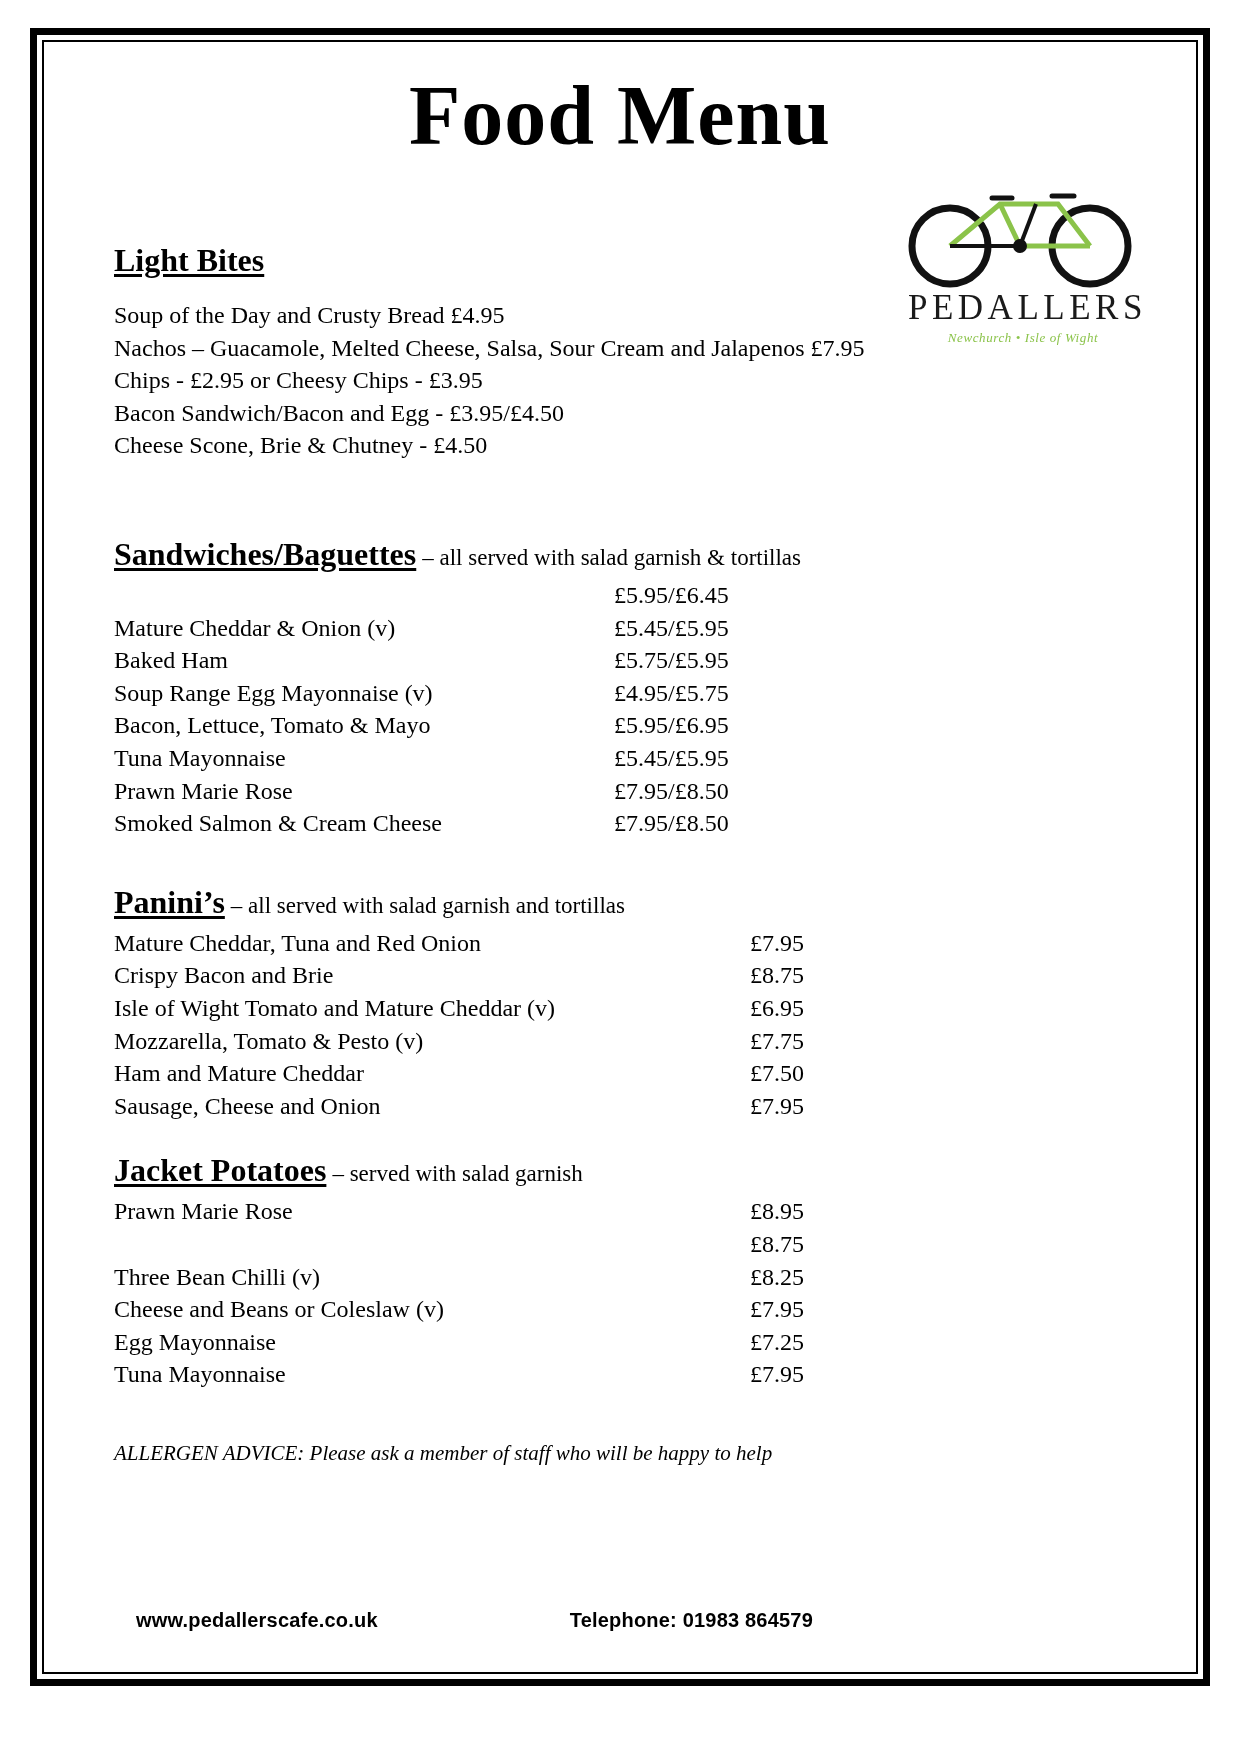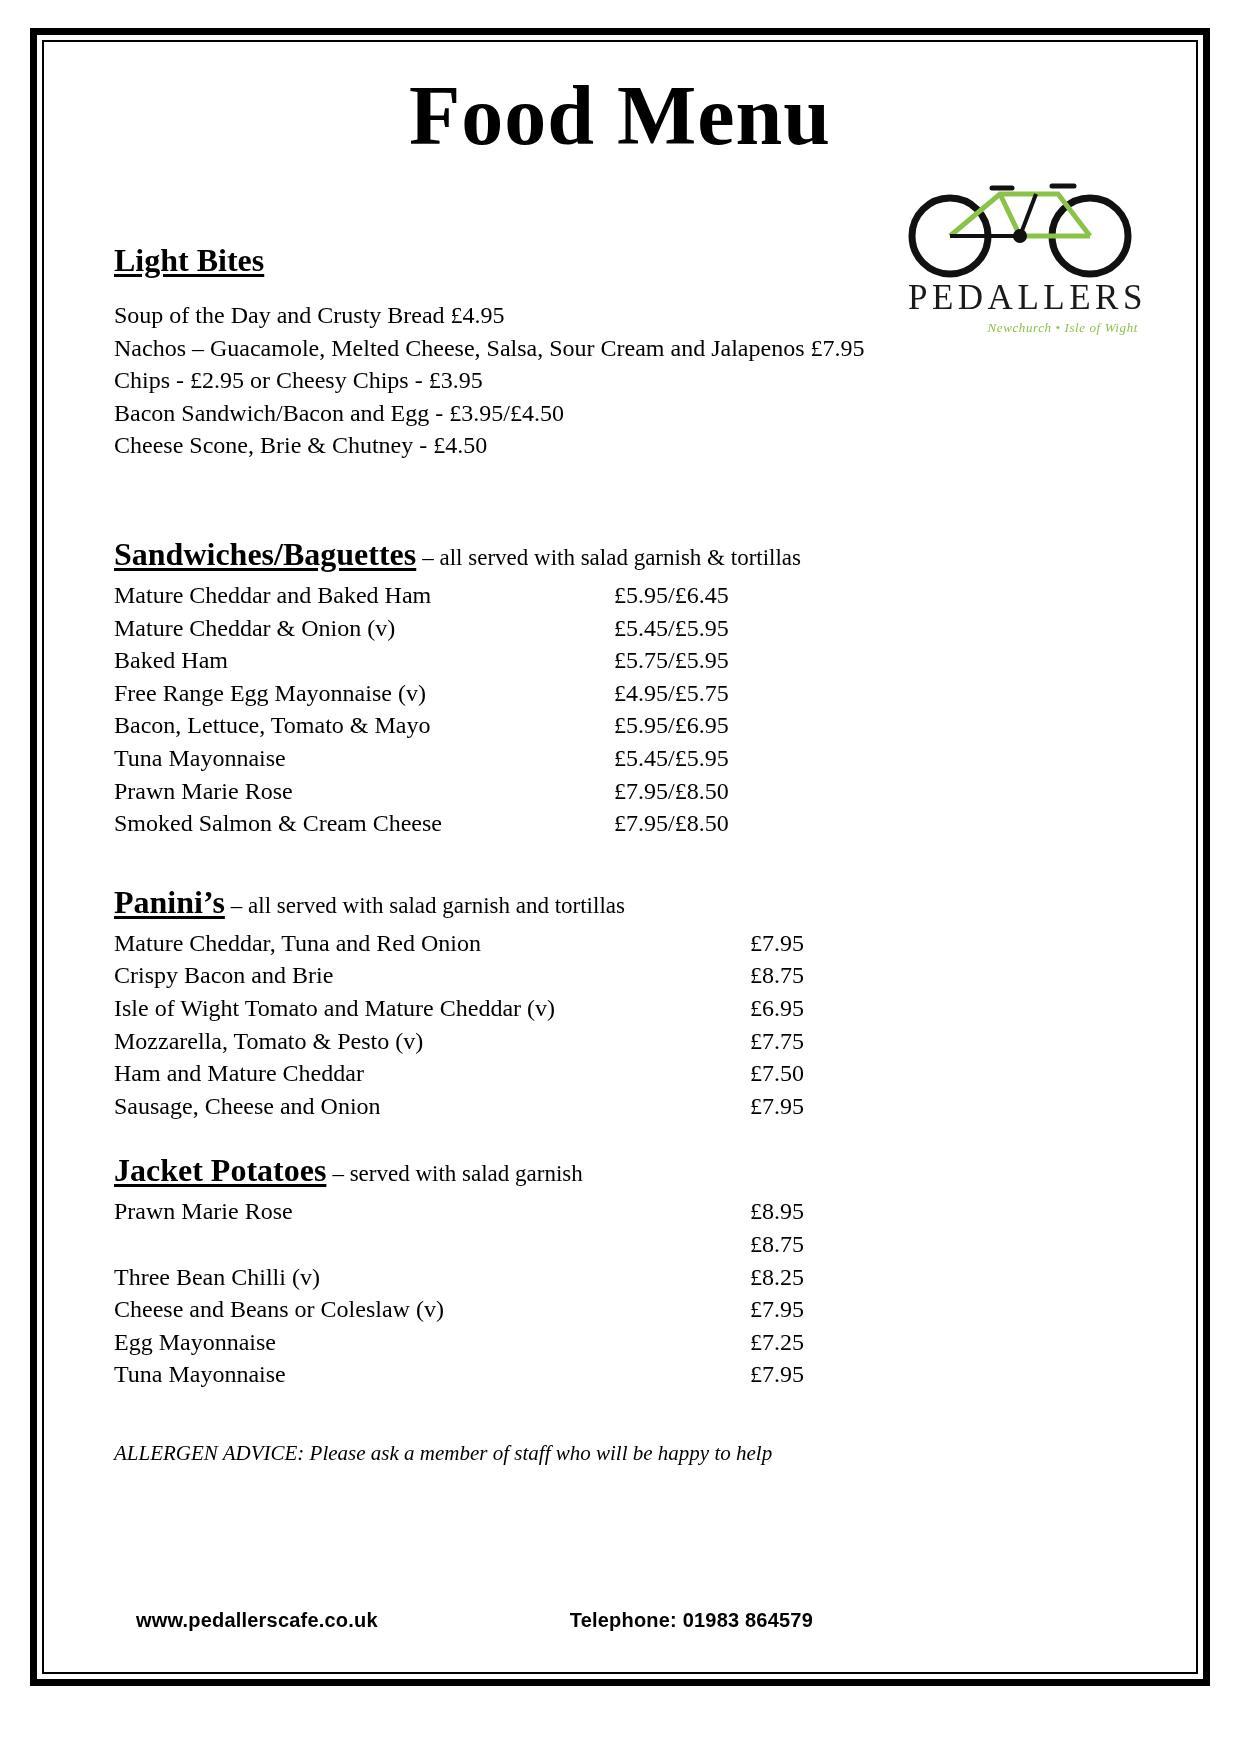--- a/index.html
+++ b/index.html
@@ -60,24 +60,24 @@
     font-size: 84px;
     line-height: 1.05;
     letter-spacing: 1px;
     margin: 6px 0 0 0;
   }
 
   
   .logo {
     position: absolute;
     right: 52px;
-    top: 116px;
+    top: 126px;
     width: 230px;
     height: 205px;
-    text-align: right;
+    text-align: center;
   }
   .logo-bike { display: block; }
   .logo-word {
     font-family: "Liberation Serif", serif;
     font-size: 35px;
     letter-spacing: 4.5px;
     color: #1a1a1a;
     margin-top: -6px;
     white-space: nowrap;
   }
@@ -224,36 +224,35 @@
       </div>
 
       <div class="gap-lg"></div>
 
       <div class="section">
         <div class="section-head">
           <span class="section-title">Sandwiches/Baguettes</span><span class="section-note">– all served with salad garnish &amp; tortillas</span>
         </div>
         <ul class="rows cols-wide">
           <li class="row">
-            <span class="name">Mature Cheddar and Baked Ham</span>
             <span class="spacer"></span>
             <span class="price">£5.95/£6.45</span>
           </li>
           <li class="row">
             <span class="name">Mature Cheddar &amp; Onion (v)</span>
             <span class="spacer"></span>
             <span class="price">£5.45/£5.95</span>
           </li>
           <li class="row">
             <span class="name">Baked Ham</span>
             <span class="spacer"></span>
             <span class="price">£5.75/£5.95</span>
           </li>
           <li class="row">
-            <span class="name">Free Range Egg Mayonnaise (v)</span>
+            <span class="name">Soup Range Egg Mayonnaise (v)</span>
             <span class="spacer"></span>
             <span class="price">£4.95/£5.75</span>
           </li>
           <li class="row">
             <span class="name">Bacon, Lettuce, Tomato &amp; Mayo</span>
             <span class="spacer"></span>
             <span class="price">£5.95/£6.95</span>
           </li>
           <li class="row">
             <span class="name">Tuna Mayonnaise</span>

